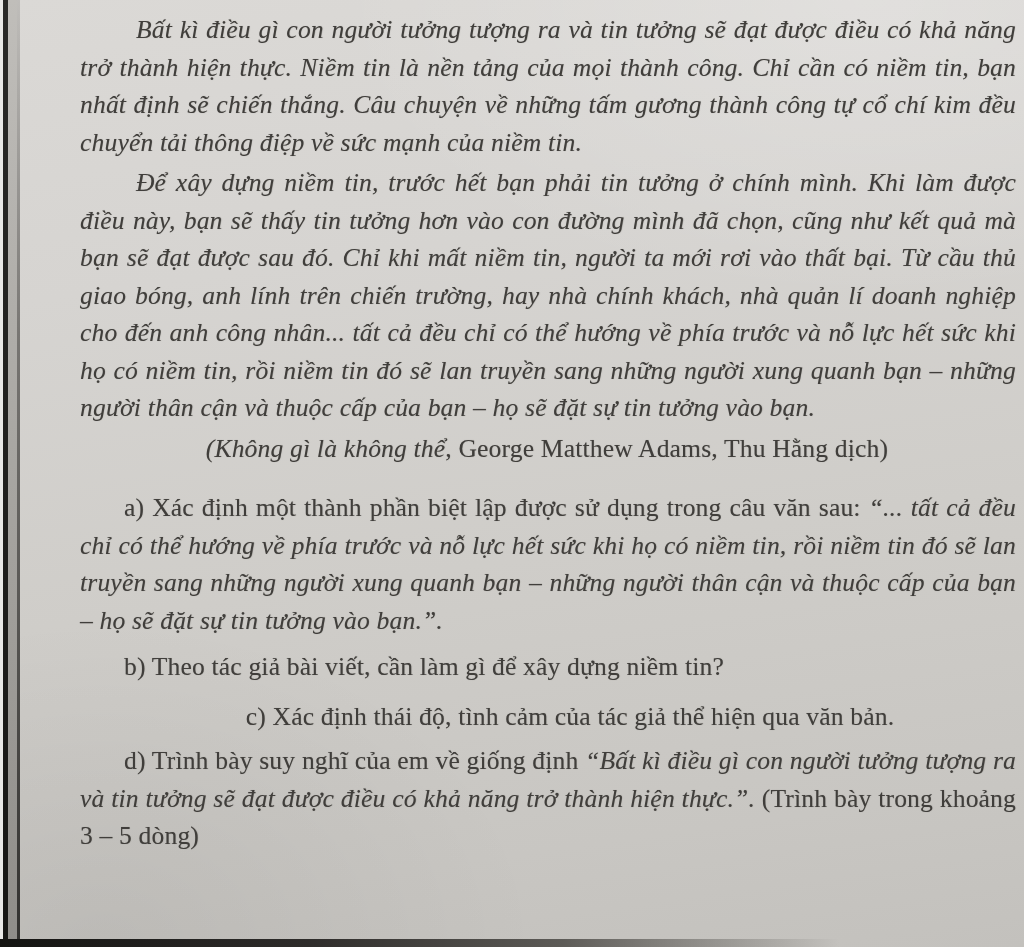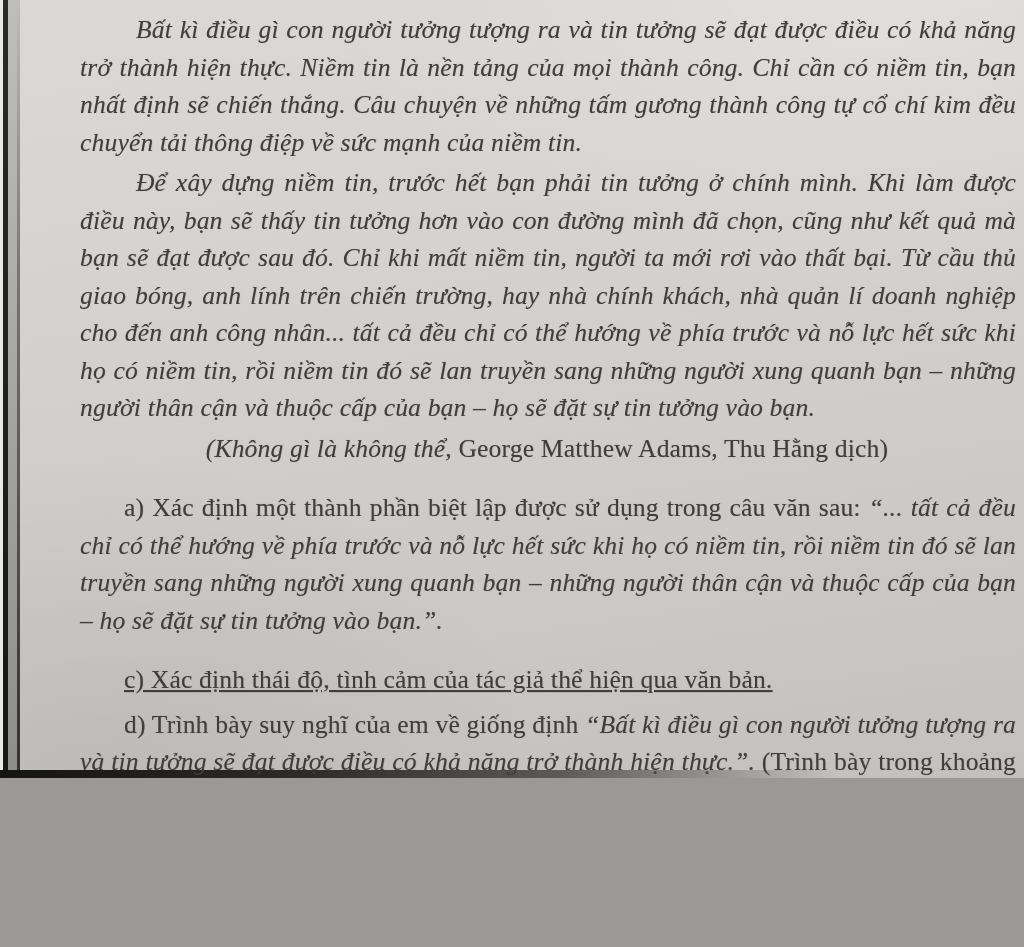--- a/index.html
+++ b/index.html
@@ -8,21 +8,21 @@
     width: 1024px;
     height: 947px;
     overflow: hidden;
     background: #9b9995;
     font-family: "Liberation Serif", "DejaVu Serif", serif;
   }
 
   .photo {
     position: relative;
     width: 1024px;
-    height: 778px;
+    height: 947px;
     background:
       radial-gradient(ellipse 900px 500px at 85% 0%, rgba(255,255,255,0.22), rgba(255,255,255,0) 60%),
       radial-gradient(ellipse 800px 600px at 10% 100%, rgba(0,0,0,0.06), rgba(0,0,0,0) 55%),
       linear-gradient(172deg, #dbd9d6 0%, #d6d4d1 28%, #cfcdc9 58%, #c8c6c2 85%, #c3c1bd 100%);
     overflow: hidden;
   }
 
   
   .edge-sliver   { position:absolute; left:0;   top:0; width:3px;  height:100%; background:#e9e9e7; }
   .edge-dark     { position:absolute; left:3px; top:0; width:5px;  height:100%; background:linear-gradient(180deg,#2a2a28,#161614); }
@@ -60,21 +60,21 @@
     padding-right: 2px;
   }
 
   .question {
     margin: 0 0 3px 0;
     text-align: justify;
     text-indent: 44px;
   }
   .q-a { margin-top: 22px; }
   .q-b { margin-top: 9px; text-align: left; }
-  .q-c { margin-top: 22px; text-align: left; text-decoration: underline; }
+  .q-c { margin-top: 12px; text-align: center; }
   .q-d { margin-top: 7px; }
 </style>
 </head>
 <body>
 
 <div class="photo">
 
   <div class="edge-sliver"></div>
   <div class="edge-dark"></div>
   <div class="edge-mid"></div>
@@ -85,19 +85,20 @@
 
     <p class="para italic">Bất kì điều gì con người tưởng tượng ra và tin tưởng sẽ đạt được điều có khả năng trở thành hiện thực. Niềm tin là nền tảng của mọi thành công. Chỉ cần có niềm tin, bạn nhất định sẽ chiến thắng. Câu chuyện về những tấm gương thành công tự cổ chí kim đều chuyển tải thông điệp về sức mạnh của niềm tin.</p>
 
     <p class="para italic">Để xây dựng niềm tin, trước hết bạn phải tin tưởng ở chính mình. Khi làm được điều này, bạn sẽ thấy tin tưởng hơn vào con đường mình đã chọn, cũng như kết quả mà bạn sẽ đạt được sau đó. Chỉ khi mất niềm tin, người ta mới rơi vào thất bại. Từ cầu thủ giao bóng, anh lính trên chiến trường, hay nhà chính khách, nhà quản lí doanh nghiệp cho đến anh công nhân... tất cả đều chỉ có thể hướng về phía trước và nỗ lực hết sức khi họ có niềm tin, rồi niềm tin đó sẽ lan truyền sang những người xung quanh bạn – những người thân cận và thuộc cấp của bạn – họ sẽ đặt sự tin tưởng vào bạn.</p>
 
 
     <p class="attribution"><span class="italic">(Không gì là không thể</span><span>, George Matthew Adams, Thu Hằng dịch)</span></p>
 
     <p class="question q-a"><span>a) Xác định một thành phần biệt lập được sử dụng trong câu văn sau: </span><span class="italic">“... tất cả đều chỉ có thể hướng về phía trước và nỗ lực hết sức khi họ có niềm tin, rồi niềm tin đó sẽ lan truyền sang những người xung quanh bạn – những người thân cận và thuộc cấp của bạn – họ sẽ đặt sự tin tưởng vào bạn.”.</span></p>
 
+    <p class="question q-b">b) Theo tác giả bài viết, cần làm gì để xây dựng niềm tin?</p>
 
     <p class="question q-c">c) Xác định thái độ, tình cảm của tác giả thể hiện qua văn bản.</p>
 
     <p class="question q-d"><span>d) Trình bày suy nghĩ của em về giống định </span><span class="italic">“Bất kì điều gì con người tưởng tượng ra và tin tưởng sẽ đạt được điều có khả năng trở thành hiện thực.”.</span><span> (Trình bày trong khoảng 3 – 5 dòng)</span></p>
 
   </div>
 </div>
 
 </body></html>

